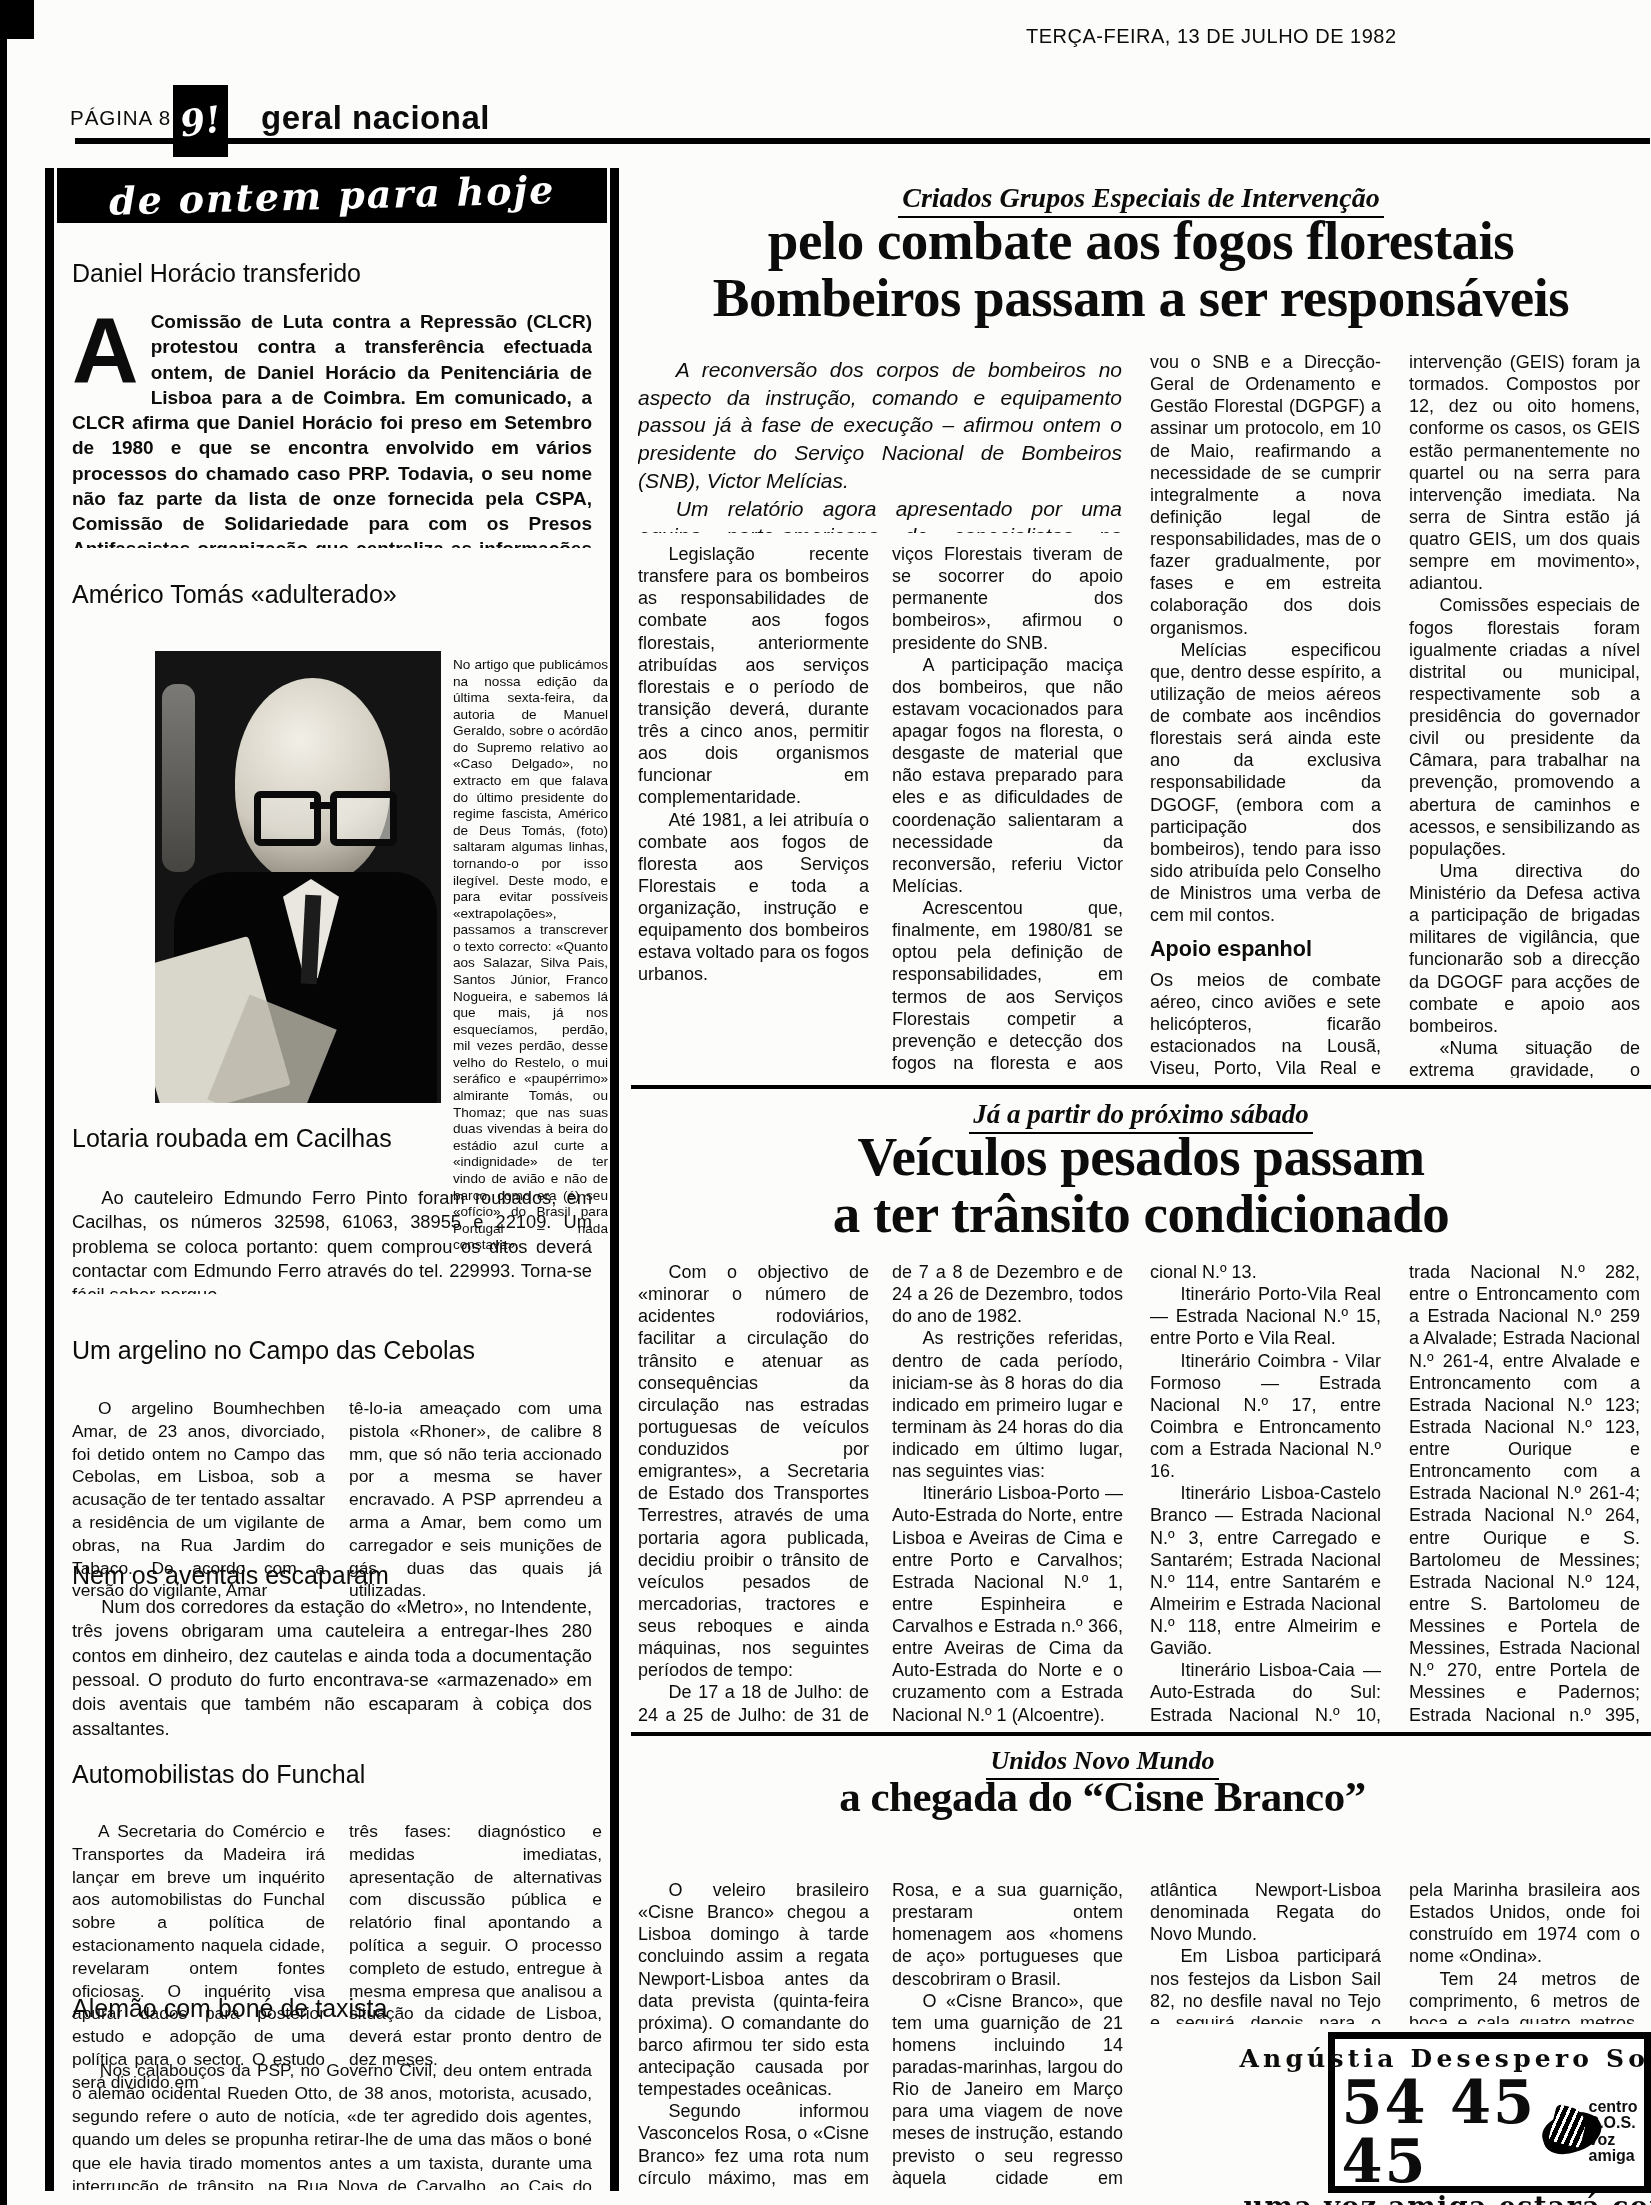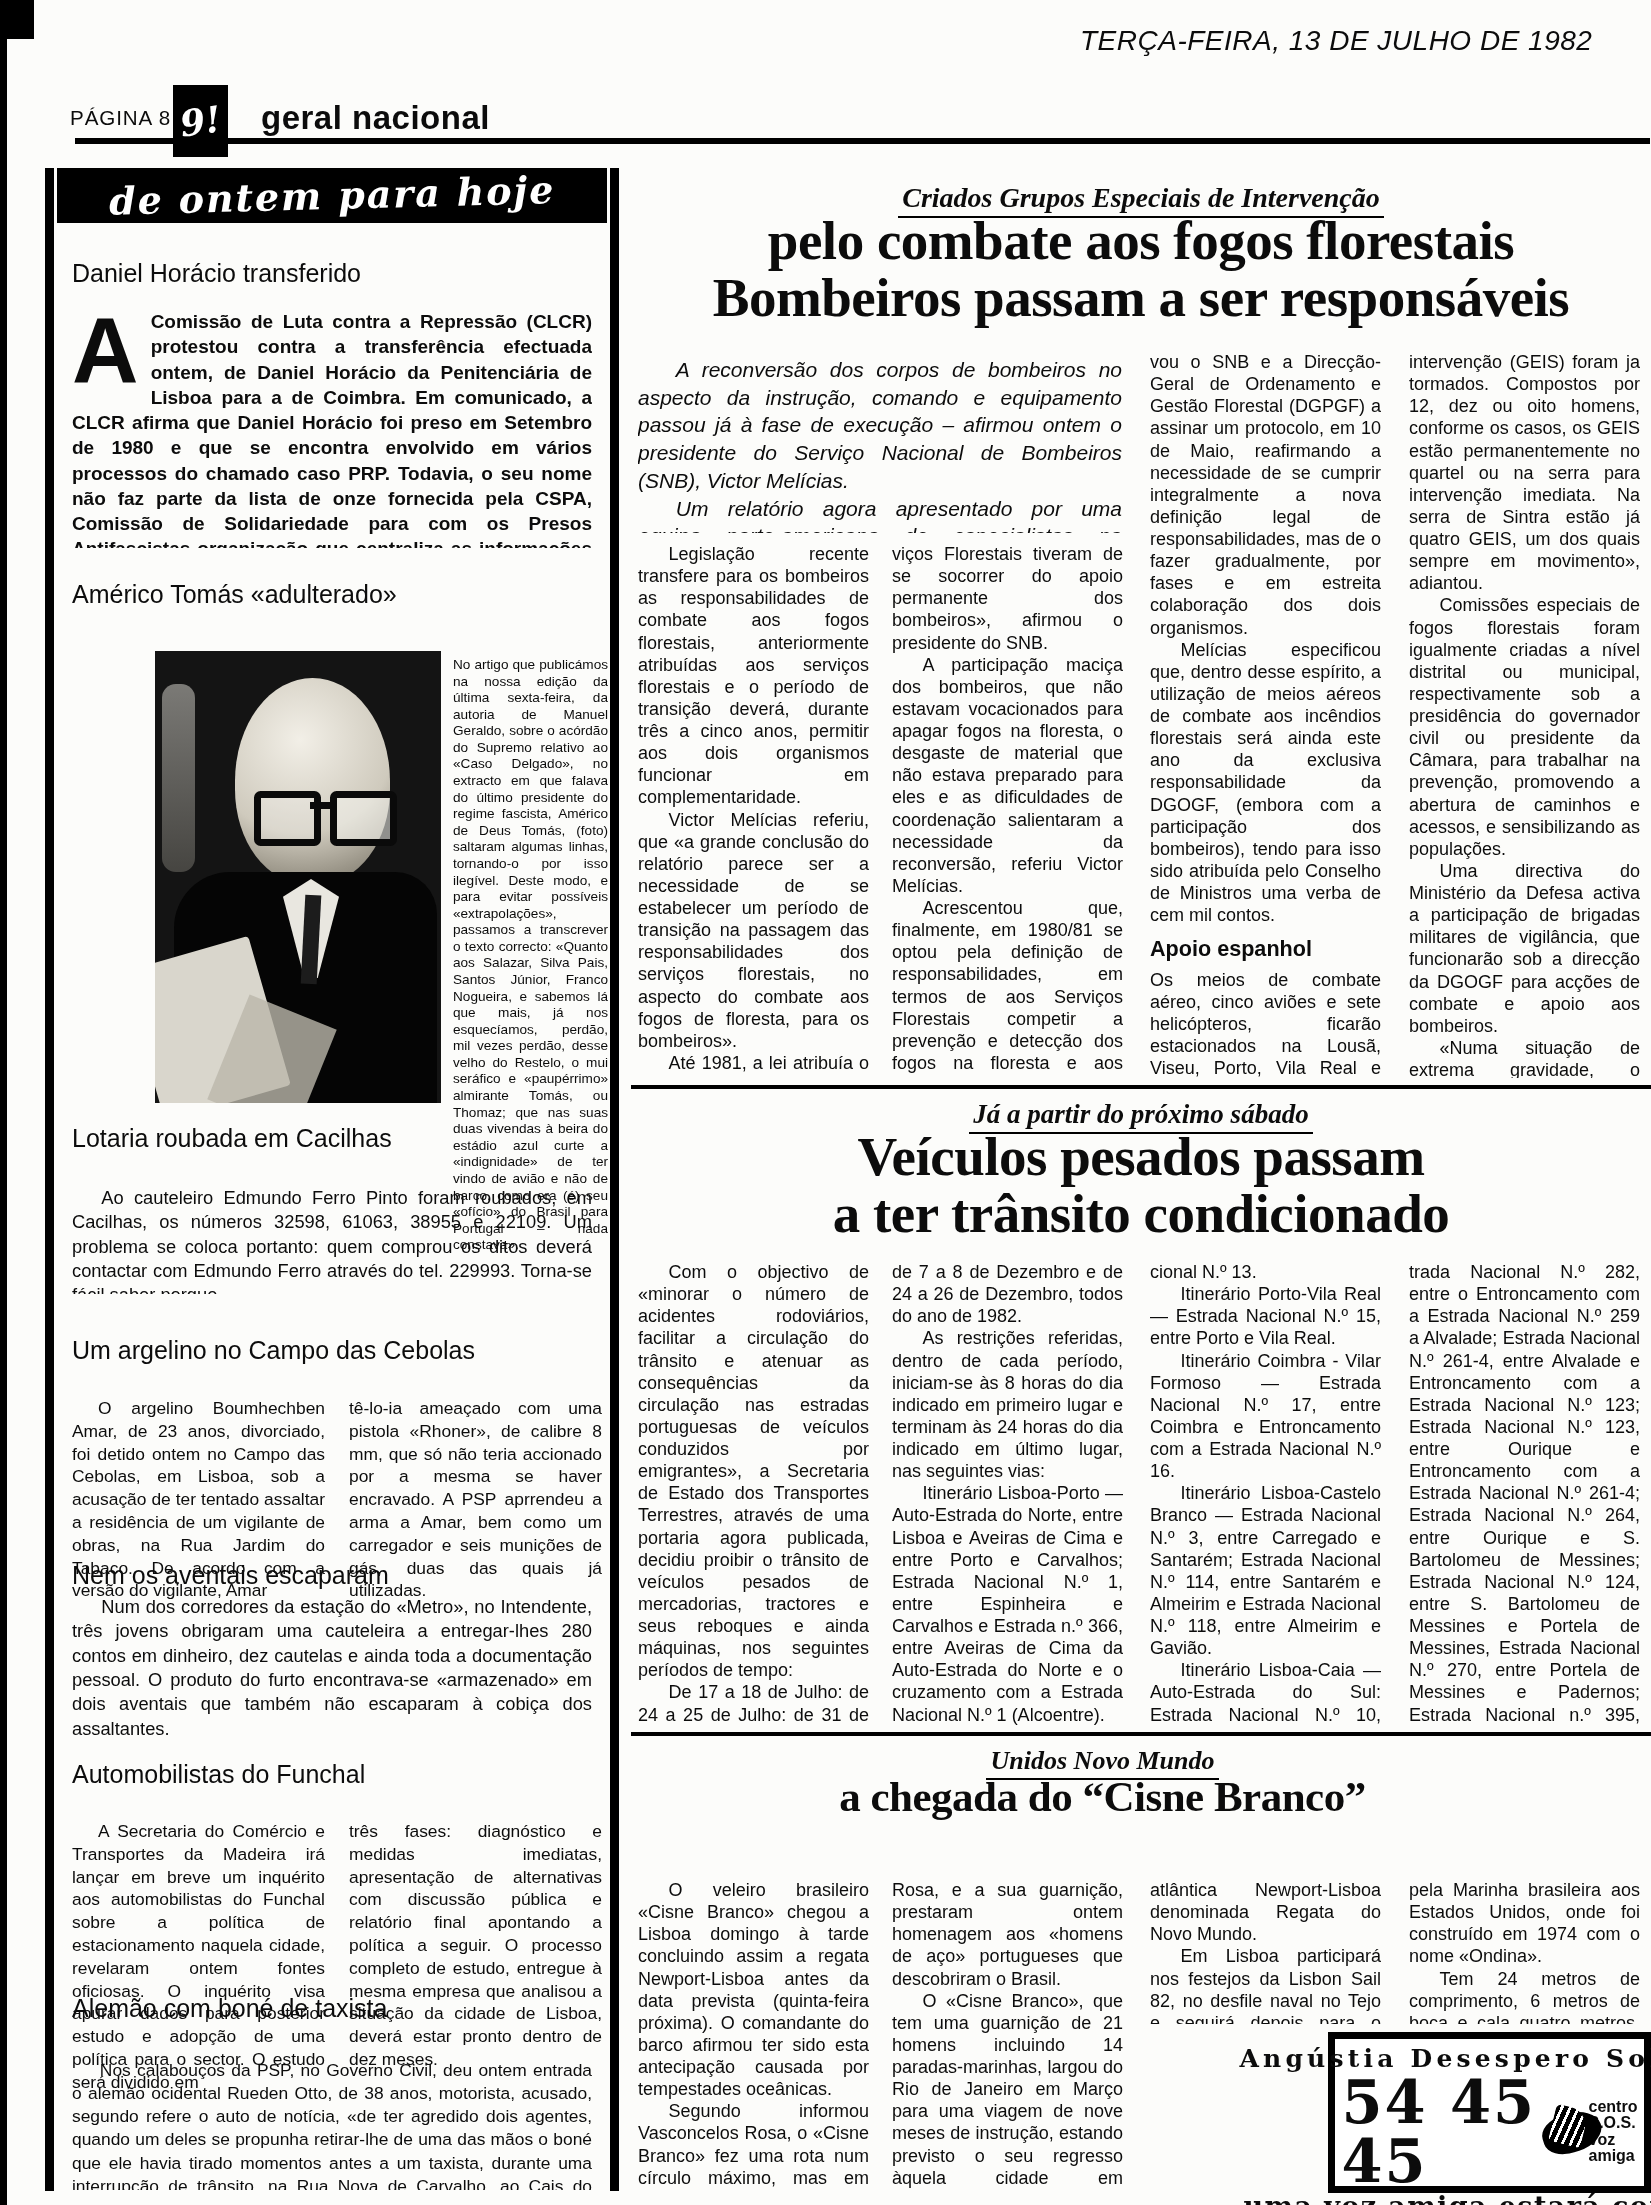--- a/index.html
+++ b/index.html
@@ -11,21 +11,21 @@
   .edge-strip{left:0;top:0;width:6.6px;height:2205px;background:#000;}
   .corner-blob{left:0;top:0;width:34px;height:39px;background:#000;}
 
   
   .page-label{left:70px;top:106px;font-size:20.6px;letter-spacing:0.9px;}
   .logo-box{left:173px;top:85px;width:55px;height:72px;background:#000;display:flex;
             align-items:center;justify-content:center;}
   .logo-glyph{color:#fff;font-family:"DejaVu Serif",serif;font-style:italic;font-weight:bold;
               font-size:36px;transform:rotate(-8deg);}
   .brand{left:237px;top:99px;font-size:33px;font-weight:bold;letter-spacing:0.5px;margin-left:24px;}
-  .issue-date{left:1080px;top:25px;font-size:28px;letter-spacing:0.5px;font-style:italic;}
+  .issue-date{left:1026px;top:25px;font-size:20px;letter-spacing:0.5px;}
   .header-rule{left:75px;top:138px;width:1575px;height:5.6px;background:#000;}
 
   
   .sidebar{left:45px;top:168px;width:556px;height:2023px;border-left:9.4px solid #000;
            border-right:9.4px solid #000;}
   .banner{position:absolute;left:2.8px;top:0;right:2.8px;height:55px;background:#000;display:flex;
           align-items:center;justify-content:center;}
   .banner span{color:#fff;font-family:"DejaVu Serif",serif;font-style:italic;font-weight:bold;
                font-size:38px;letter-spacing:1.9px;transform:rotate(-1.5deg);}
   .side-h{position:absolute;left:18px;font-size:25px;font-weight:400;letter-spacing:0;}
@@ -178,21 +178,20 @@
     <div>pelo combate aos fogos florestais</div>
     <div>Bombeiros passam a ser responsáveis</div>
   </div>
   <div class="abs lead" style="left:638px;top:356px;width:484px;height:177px;">
       <p>A reconversão dos corpos de bombeiros no aspecto da instrução, comando e equipamento passou já à fase de execução – afirmou ontem o presidente do Serviço Nacional de Bombeiros (SNB), Victor Melícias.</p>
       <p>Um relatório agora apresentado por uma equipa norte-americana de especialistas na matéria, que visitou Portugal em Abril, recomenda fortemente o estabelecimento de um período de transição na transferência de responsabilidades do combate aos fogos florestais.</p>
     </div>
 
   <div class="newscol" style="left:638px;top:543px;height:535px;">
       <p>Legislação recente transfere para os bombeiros as responsabilidades de combate aos fogos florestais, anteriormente atribuídas aos serviços florestais e o período de transição deverá, durante três a cinco anos, permitir aos dois organismos funcionar em complementaridade.</p>
-      <p>Victor Melícias referiu, que «a grande conclusão do relatório parece ser a necessidade de se estabelecer um período de transição na passagem das responsabilidades dos serviços florestais, no aspecto do combate aos fogos de floresta, para os bombeiros».</p>
       <p>Até 1981, a lei atribuía o combate aos fogos de floresta aos Serviços Florestais e toda a organização, instrução e equipamento dos bombeiros estava voltado para os fogos urbanos.</p>
     </div>
   <div class="newscol cont" style="left:892px;top:543px;height:535px;">
       <p>viços Florestais tiveram de se socorrer do apoio permanente dos bombeiros», afirmou o presidente do SNB.</p>
       <p>A participação maciça dos bombeiros, que não estavam vocacionados para apagar fogos na floresta, o desgaste de material que não estava preparado para eles e as dificuldades de coordenação salientaram a necessidade da reconversão, referiu Victor Melícias.</p>
       <p>Acrescentou que, finalmente, em 1980/81 se optou pela definição de responsabilidades, em termos de aos Serviços Florestais competir a prevenção e detecção dos fogos na floresta e aos bombeiros ser atribuído o combate.</p>
     </div>
   <div class="newscol cont" style="left:1150px;top:351px;height:727px;">
     <div class="cont">
         <p>vou o SNB e a Direcção-Geral de Ordenamento e Gestão Florestal (DGPGF) a assinar um protocolo, em 10 de Maio, reafirmando a necessidade de se cumprir integralmente a nova definição legal de responsabilidades, mas de o fazer gradualmente, por fases e em estreita colaboração dos dois organismos.</p>

